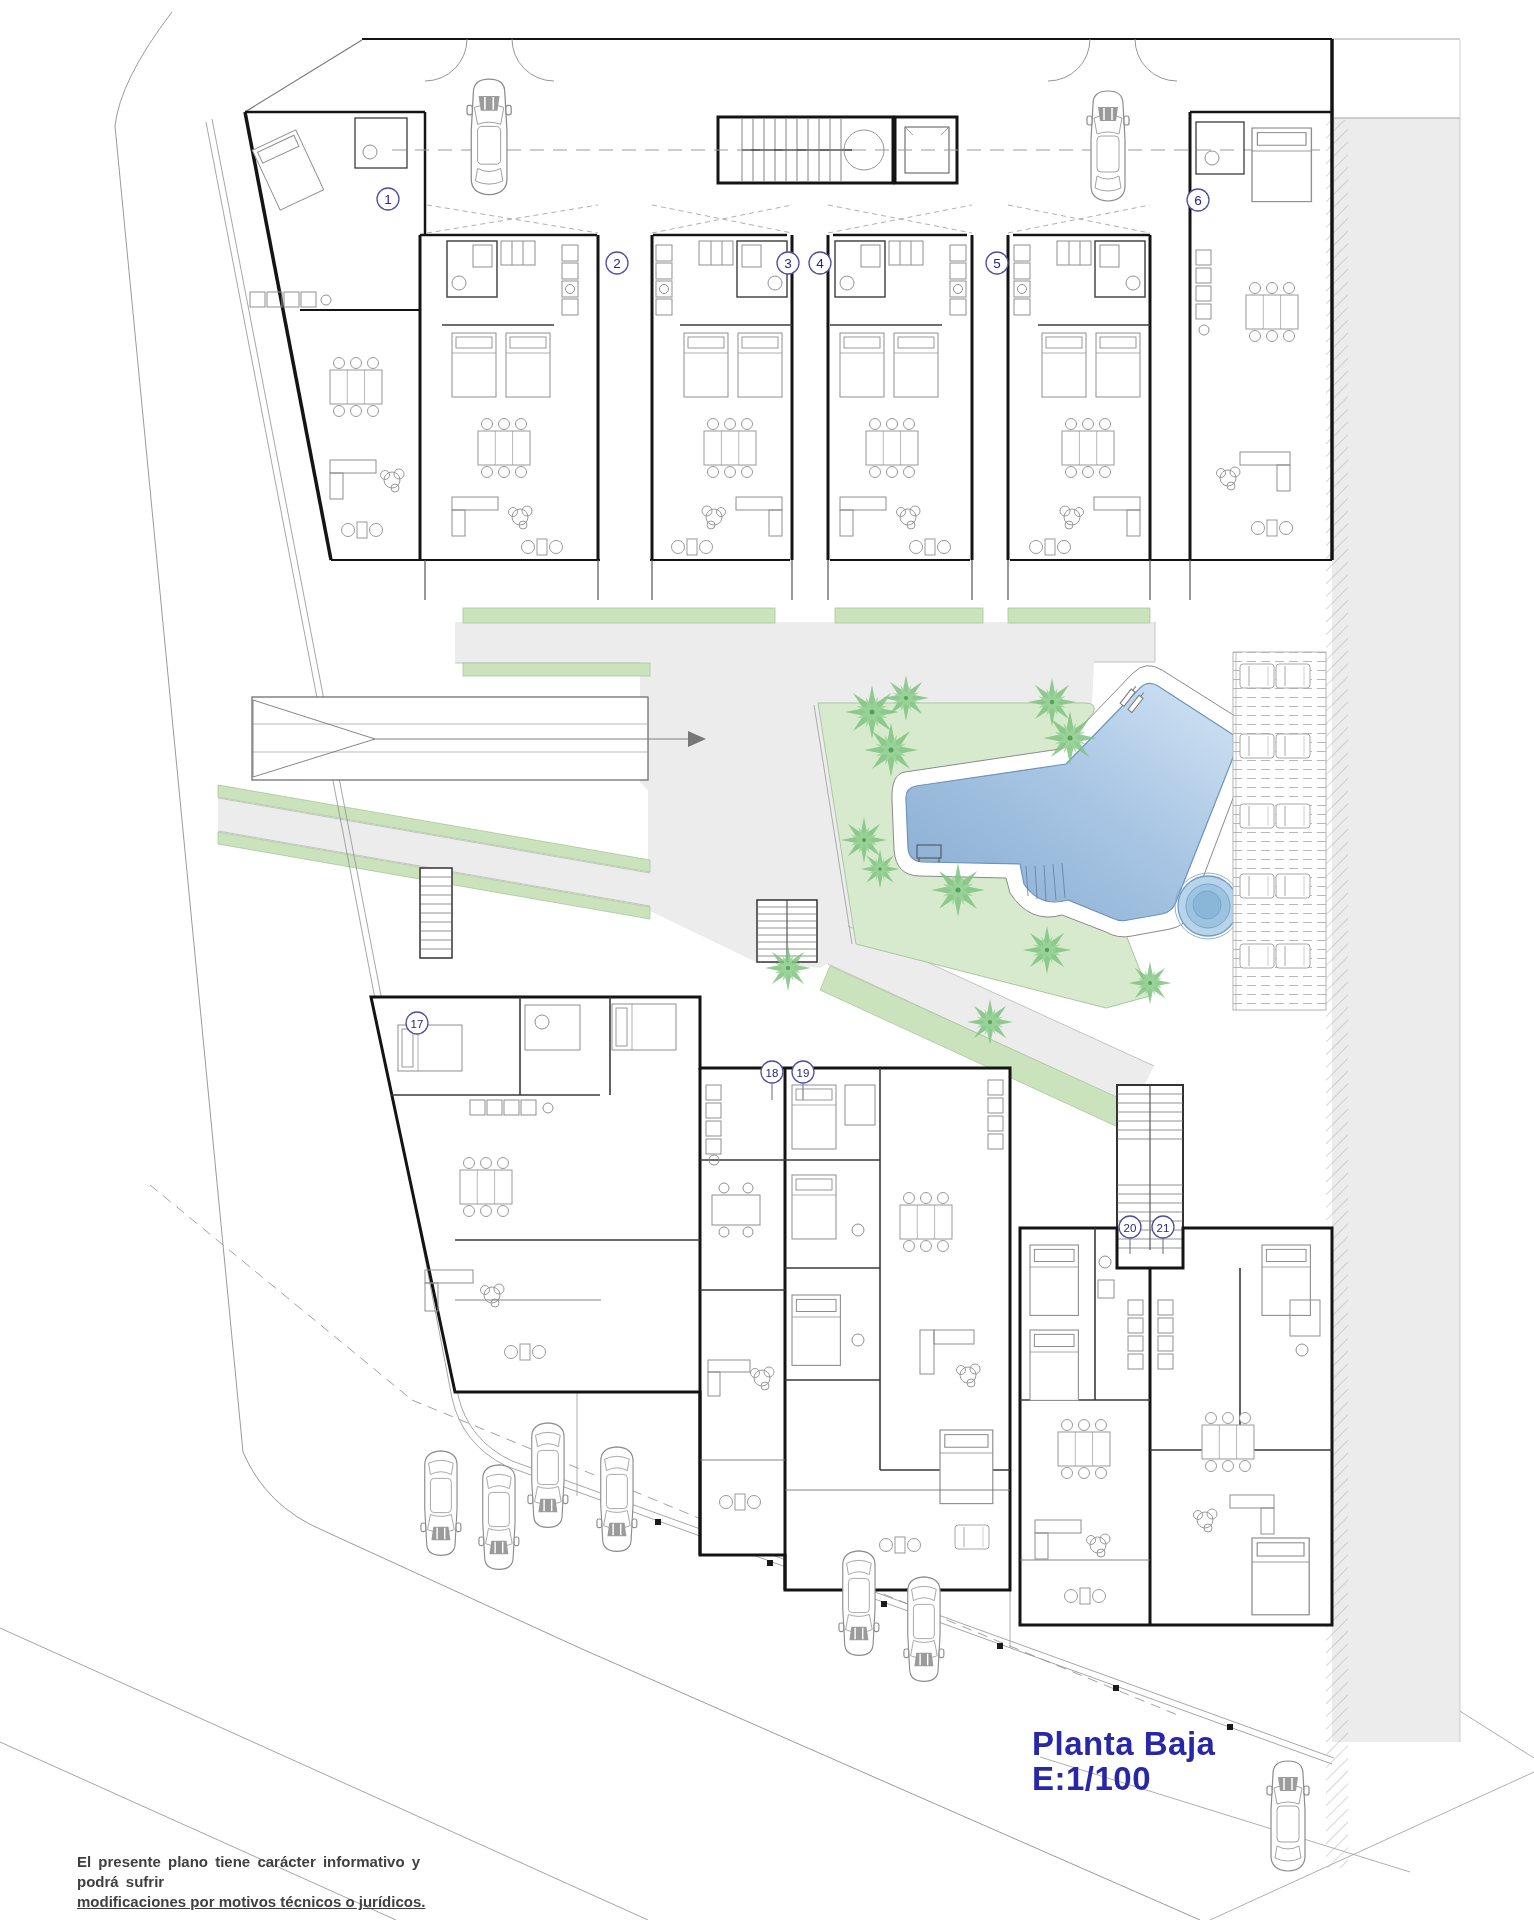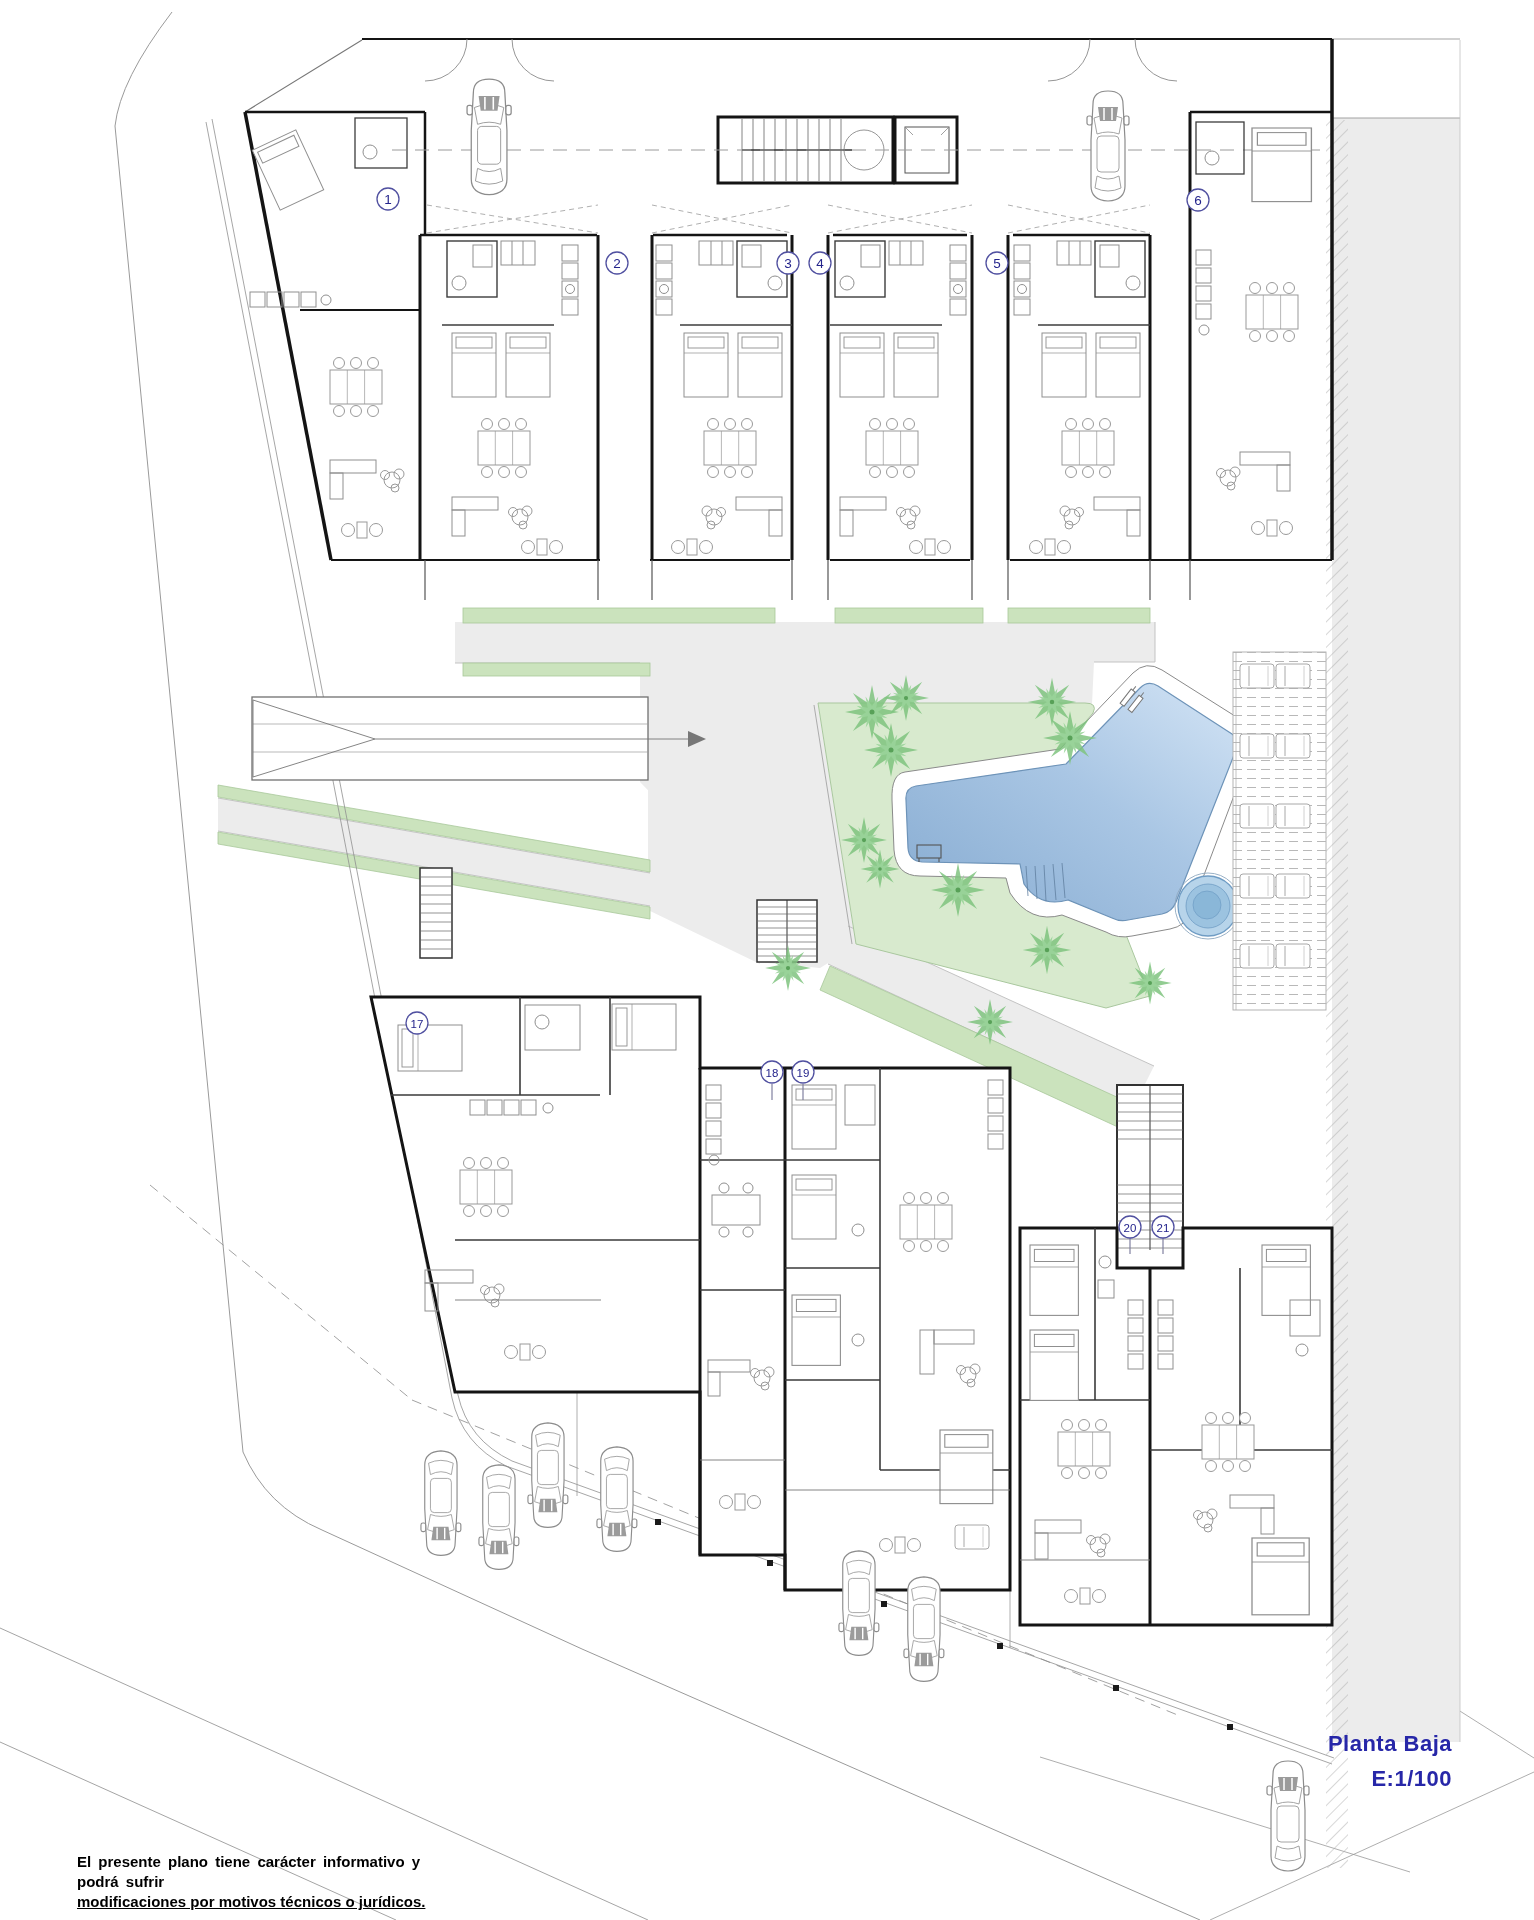--- a/index.html
+++ b/index.html
@@ -1,25 +1,25 @@
 <!DOCTYPE html>
 <html><head>
 <meta charset="utf-8">
 <style>
   html,body{margin:0;padding:0;background:#ffffff;}
   body{width:1534px;height:1920px;position:relative;font-family:"Liberation Sans",sans-serif;overflow:hidden;}
   #plan{position:absolute;left:0;top:0;}
   .title-block{
     position:absolute; right:82px; top:1726px; width:420px;
-    text-align:right; font-weight:bold; font-size:22px; line-height:35px;
+    font-weight:bold; font-size:33px; line-height:35px;
     letter-spacing:0.5px; color:#2727a8;
   }
   .disclaimer{
     position:absolute; left:77px; top:1852px; width:356px;
-    font-size:15px; line-height:20px; color:#000000; font-weight:bold;
+    font-size:15px; line-height:20px; color:#404040; font-weight:bold;
   }
   .disclaimer .l1{word-spacing:3px;display:block;}
   .disclaimer .l2{display:block;text-decoration:underline;}
 </style>
 </head>
 <body>
 
 <svg id="plan" width="1534" height="1920" viewBox="0 0 1534 1920" xmlns="http://www.w3.org/2000/svg">
 
   <defs>

